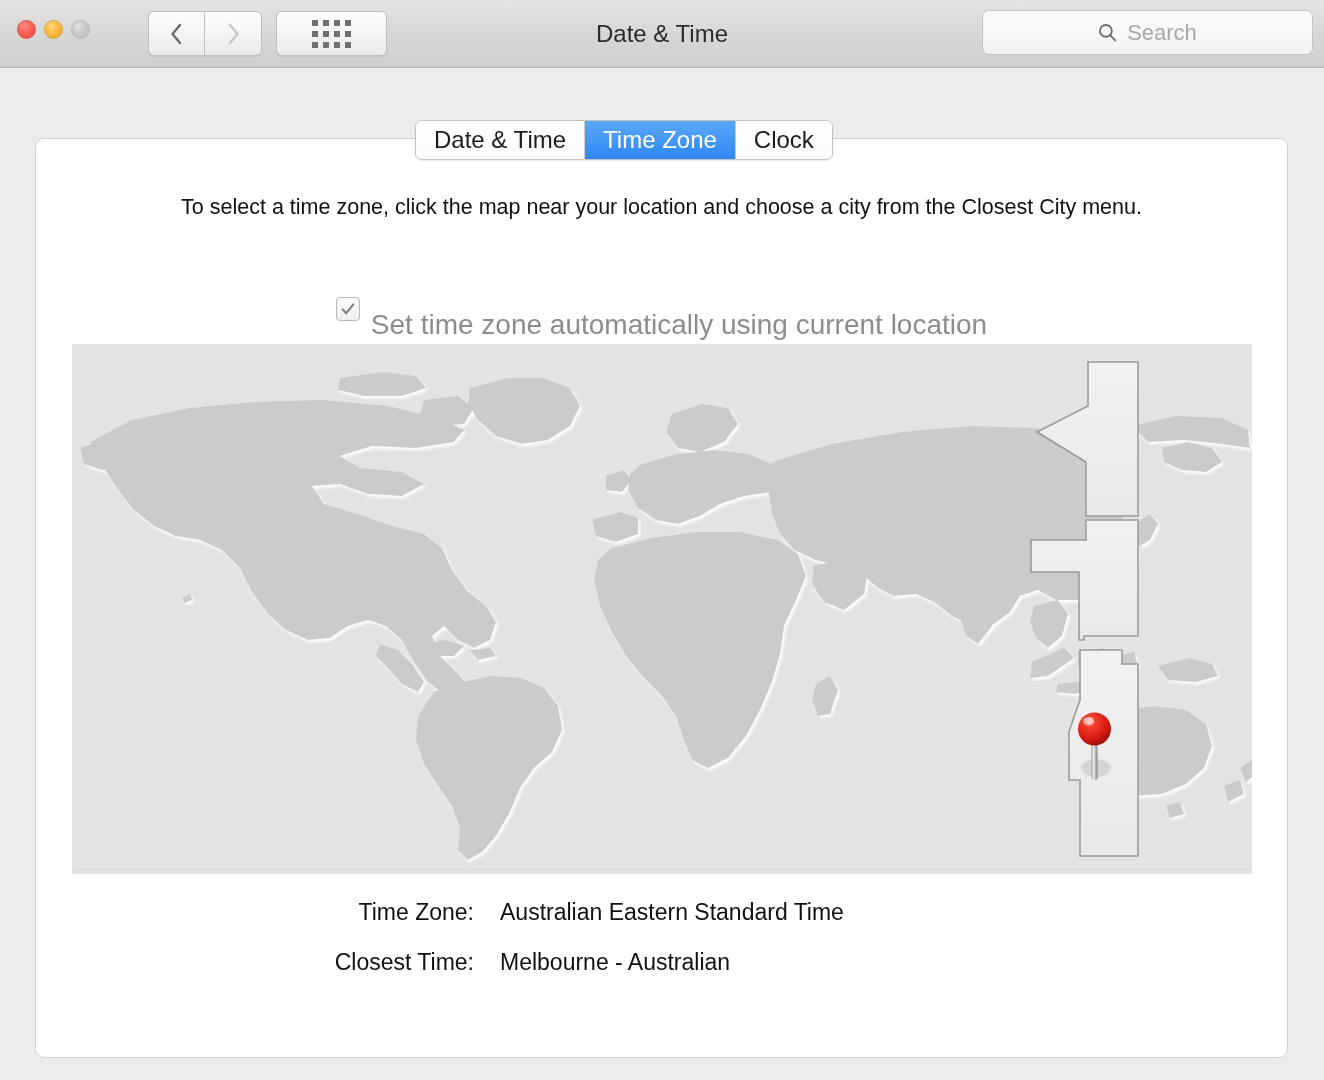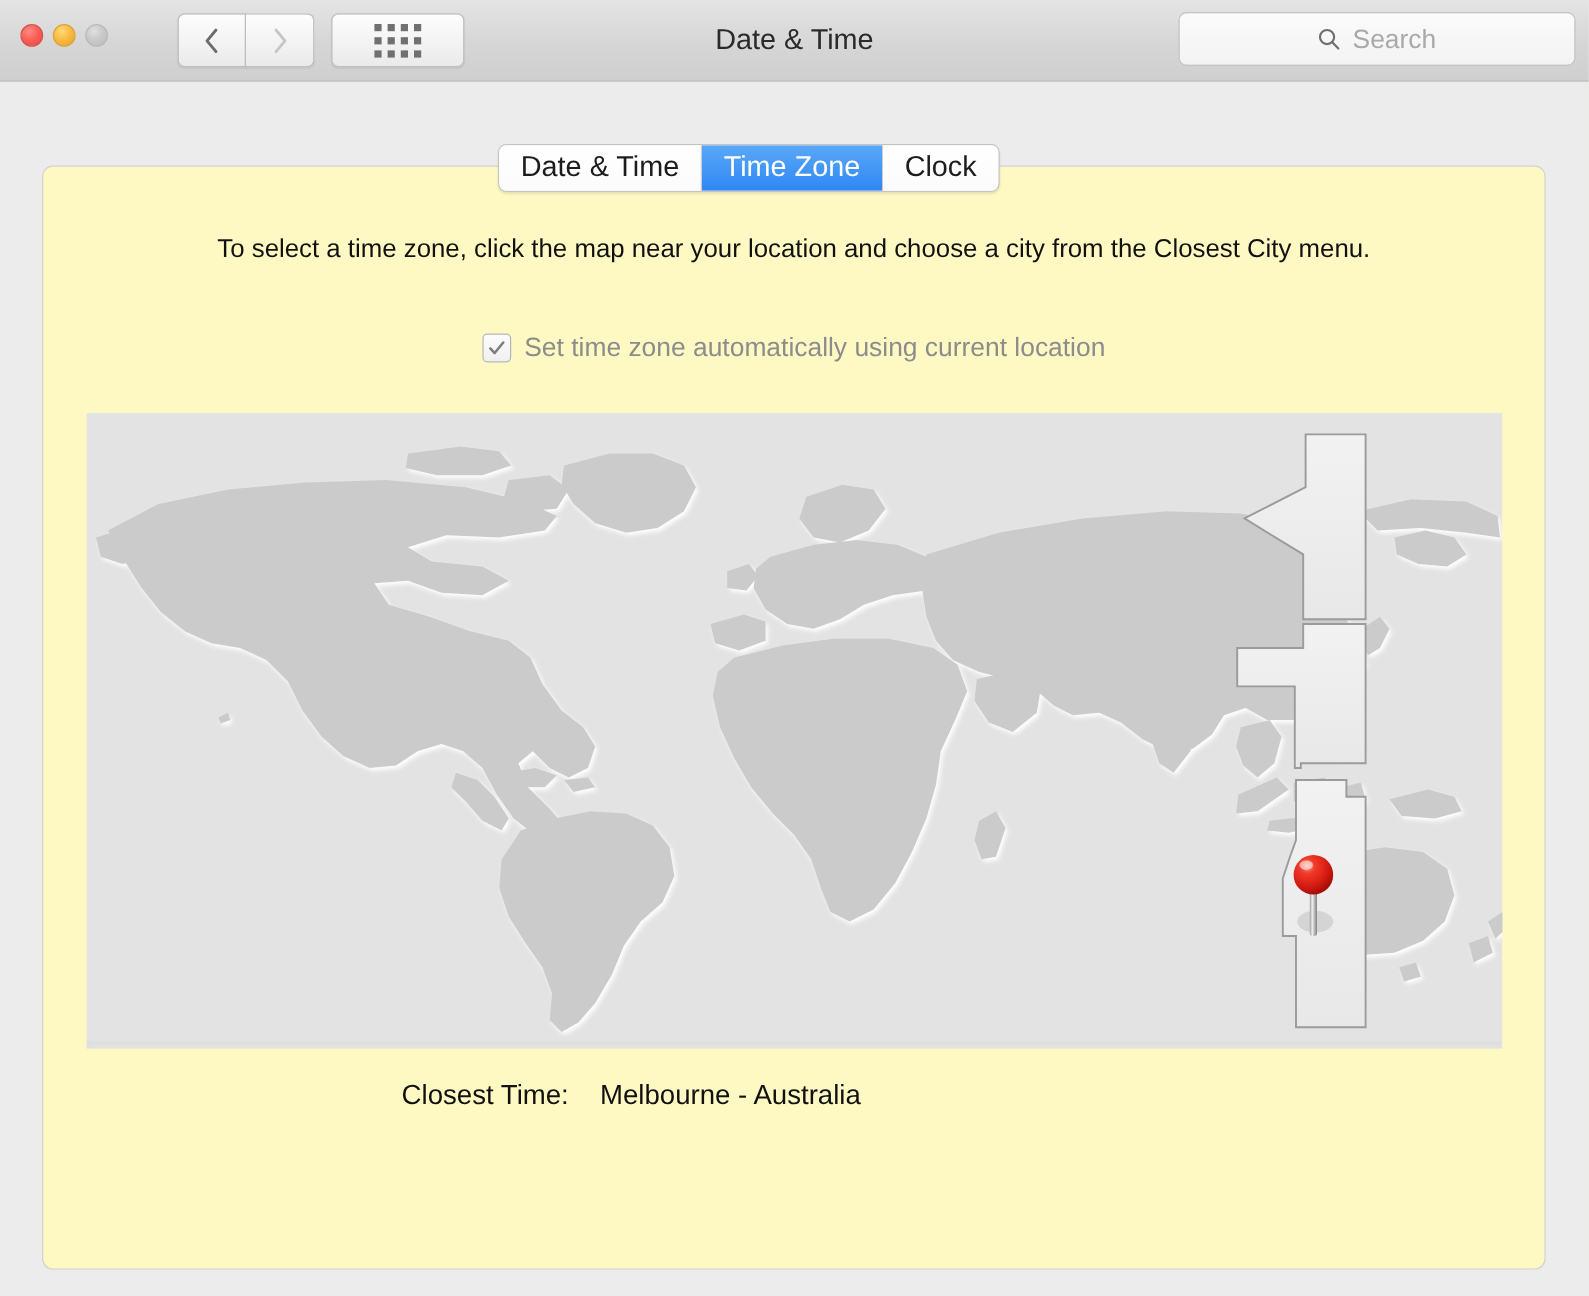--- a/index.html
+++ b/index.html
@@ -150,21 +150,21 @@
     background: linear-gradient(to bottom, #5aa8f8 0%, #2e87f3 100%);
     color: #ffffff;
     text-align: right;
   }
 
   
   .panel {
     position: absolute;
     left: 35px; top: 138px;
     width: 1253px; height: 920px;
-    background: #fef9c3;
+    background: #ffffff;
     border: 1px solid #d2d2d2;
     border-radius: 9px;
     box-sizing: border-box;
   }
 
   .instructions {
     position: absolute;
     left: 0; top: 54px;
     width: 100%;
     text-align: center;
@@ -187,22 +187,23 @@
     border-radius: 4px;
     background: linear-gradient(to bottom, #fcfcfc 0%, #f0f0f0 100%);
     border: 1px solid #b6b6b6;
     box-sizing: border-box;
     display: flex;
     align-items: center;
     justify-content: center;
   }
   .checkbox svg { width: 16px; height: 16px; }
   .checklabel {
-    font-size: 22px;
+    font-size: 28px;
     color: #8c8c8c;
+    margin-top: 32px;
   }
 
   
   .mapwrap {
     position: absolute;
     left: 36px; top: 205px;
     width: 1180px; height: 530px;
   }
   .mapwrap svg { display: block; width: 100%; height: 100%; }
 
@@ -421,18 +422,22 @@
         <ellipse cx="1024" cy="424" rx="15" ry="9" fill="#aaaaaa" opacity="0.35"></ellipse>
         <rect x="1019.5" y="388" width="6" height="48" rx="2.2" fill="url(#pinneedle)"></rect>
         <circle cx="1022.5" cy="385" r="16.5" fill="url(#pinhead)"></circle>
         <ellipse cx="1016.5" cy="377" rx="5.6" ry="4" fill="#ffffff" opacity="0.55"></ellipse>
       </g>
     </svg>
   </div>
 
   <div class="fields">
     <div class="frow">
+      <span class="flabel">Time Zone:</span>
+      <span class="fvalue">Australian Eastern Standard Time</span>
+    </div>
+    <div class="frow">
       <span class="flabel">Closest Time:</span>
-      <span class="fvalue">Melbourne - Australia</span>
+      <span class="fvalue">Melbourne - Australian</span>
     </div>
   </div>
 
 </div>
 
 </body></html>

